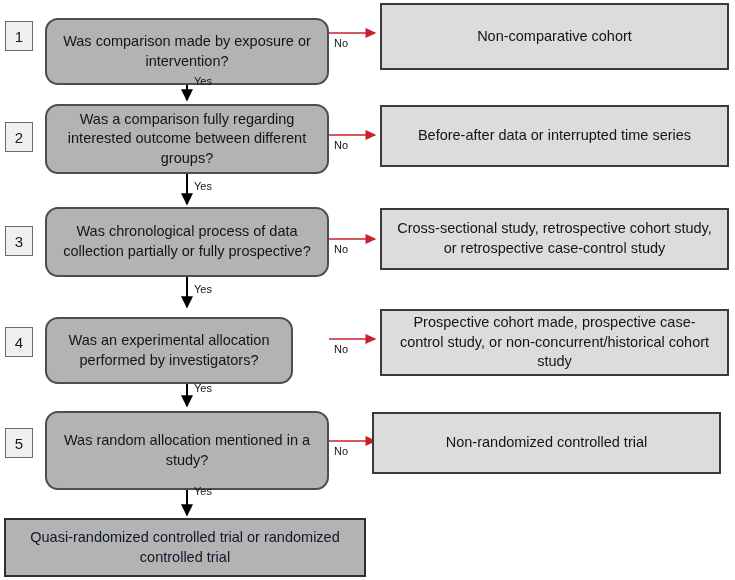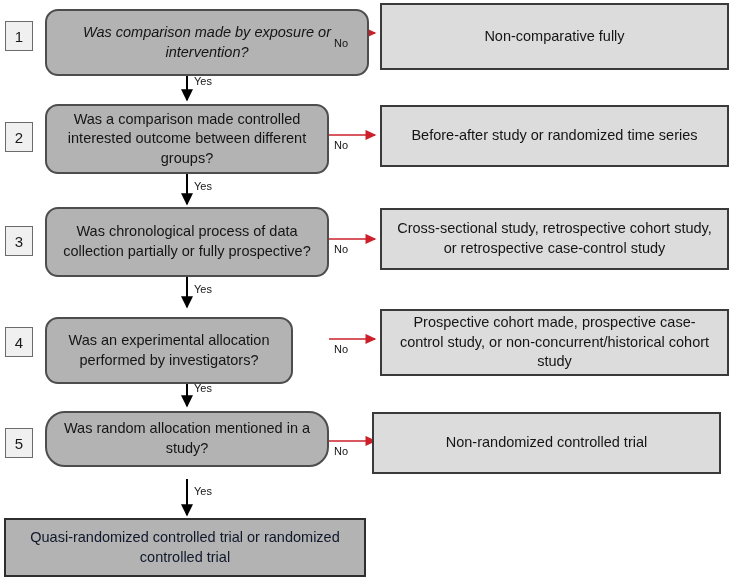--- a/index.html
+++ b/index.html
@@ -121,49 +121,49 @@
     <line x1="187" y1="70" x2="187" y2="100" stroke="#000000" stroke-width="2" marker-end="url(#blackhead)"></line>
     <line x1="187" y1="174" x2="187" y2="204" stroke="#000000" stroke-width="2" marker-end="url(#blackhead)"></line>
     <line x1="187" y1="277" x2="187" y2="307" stroke="#000000" stroke-width="2" marker-end="url(#blackhead)"></line>
     <line x1="187" y1="376" x2="187" y2="406" stroke="#000000" stroke-width="2" marker-end="url(#blackhead)"></line>
     <line x1="187" y1="479" x2="187" y2="515" stroke="#000000" stroke-width="2" marker-end="url(#blackhead)"></line>
   </svg>
 
   <div class="step-num" style="left:5px; top:21px;">
     <span>1</span>
   </div>
-  <div class="question-box" style="left:45px; top:9px; width:324px; height:67px;font-style:italic;">
+  <div class="question-box" style="left:45px; top:18px; width:284px; height:67px;">
     <span>
       <span>Was comparison made by exposure</span>
       <span>or intervention?</span>
     </span>
   </div>
   <div class="conn-label" style="left:334px; top:38px;">No</div>
   <div class="conn-label" style="left:194px; top:76px;">Yes</div>
   <div class="outcome-box" style="left:380px; top:3px; width:349px; height:67px;">
     <span>
-      <span>Non-comparative fully</span>
+      <span>Non-comparative cohort</span>
     </span>
   </div>
 
   <div class="step-num" style="left:5px; top:122px;">
     <span>2</span>
   </div>
   <div class="question-box" style="left:45px; top:104px; width:284px; height:70px;">
     <span>
-      <span>Was a comparison made controlled</span>
+      <span>Was a comparison fully regarding</span>
       <span>interested outcome between</span>
       <span>different groups?</span>
     </span>
   </div>
   <div class="conn-label" style="left:334px; top:140px;">No</div>
   <div class="conn-label" style="left:194px; top:181px;">Yes</div>
   <div class="outcome-box" style="left:380px; top:105px; width:349px; height:62px;">
     <span>
-      <span>Before-after study or randomized time series</span>
+      <span>Before-after data or interrupted time series</span>
     </span>
   </div>
 
   <div class="step-num" style="left:5px; top:226px;">
     <span>3</span>
   </div>
   <div class="question-box" style="left:45px; top:207px; width:284px; height:70px;justify-content:center;">
     <span>
       <span>Was chronological process of data</span>
       <span>collection partially or fully</span>
@@ -194,21 +194,21 @@
     <span>
       <span>Prospective cohort made, prospective case-</span>
       <span>control study, or non-concurrent/historical</span>
       <span>cohort study</span>
     </span>
   </div>
 
   <div class="step-num" style="left:5px; top:428px;">
     <span>5</span>
   </div>
-  <div class="question-box" style="left:45px; top:411px; width:284px; height:56px;border-radius:20px;">
+  <div class="question-box" style="left:45px; top:411px; width:284px; height:79px;">
     <span>
       <span>Was random allocation mentioned</span>
       <span>in a study?</span>
     </span>
   </div>
   <div class="conn-label" style="left:334px; top:446px;">No</div>
   <div class="conn-label" style="left:194px; top:486px;">Yes</div>
   <div class="outcome-box" style="left:372px; top:412px; width:349px; height:62px;">
     <span>
       <span>Non-randomized controlled trial</span>

